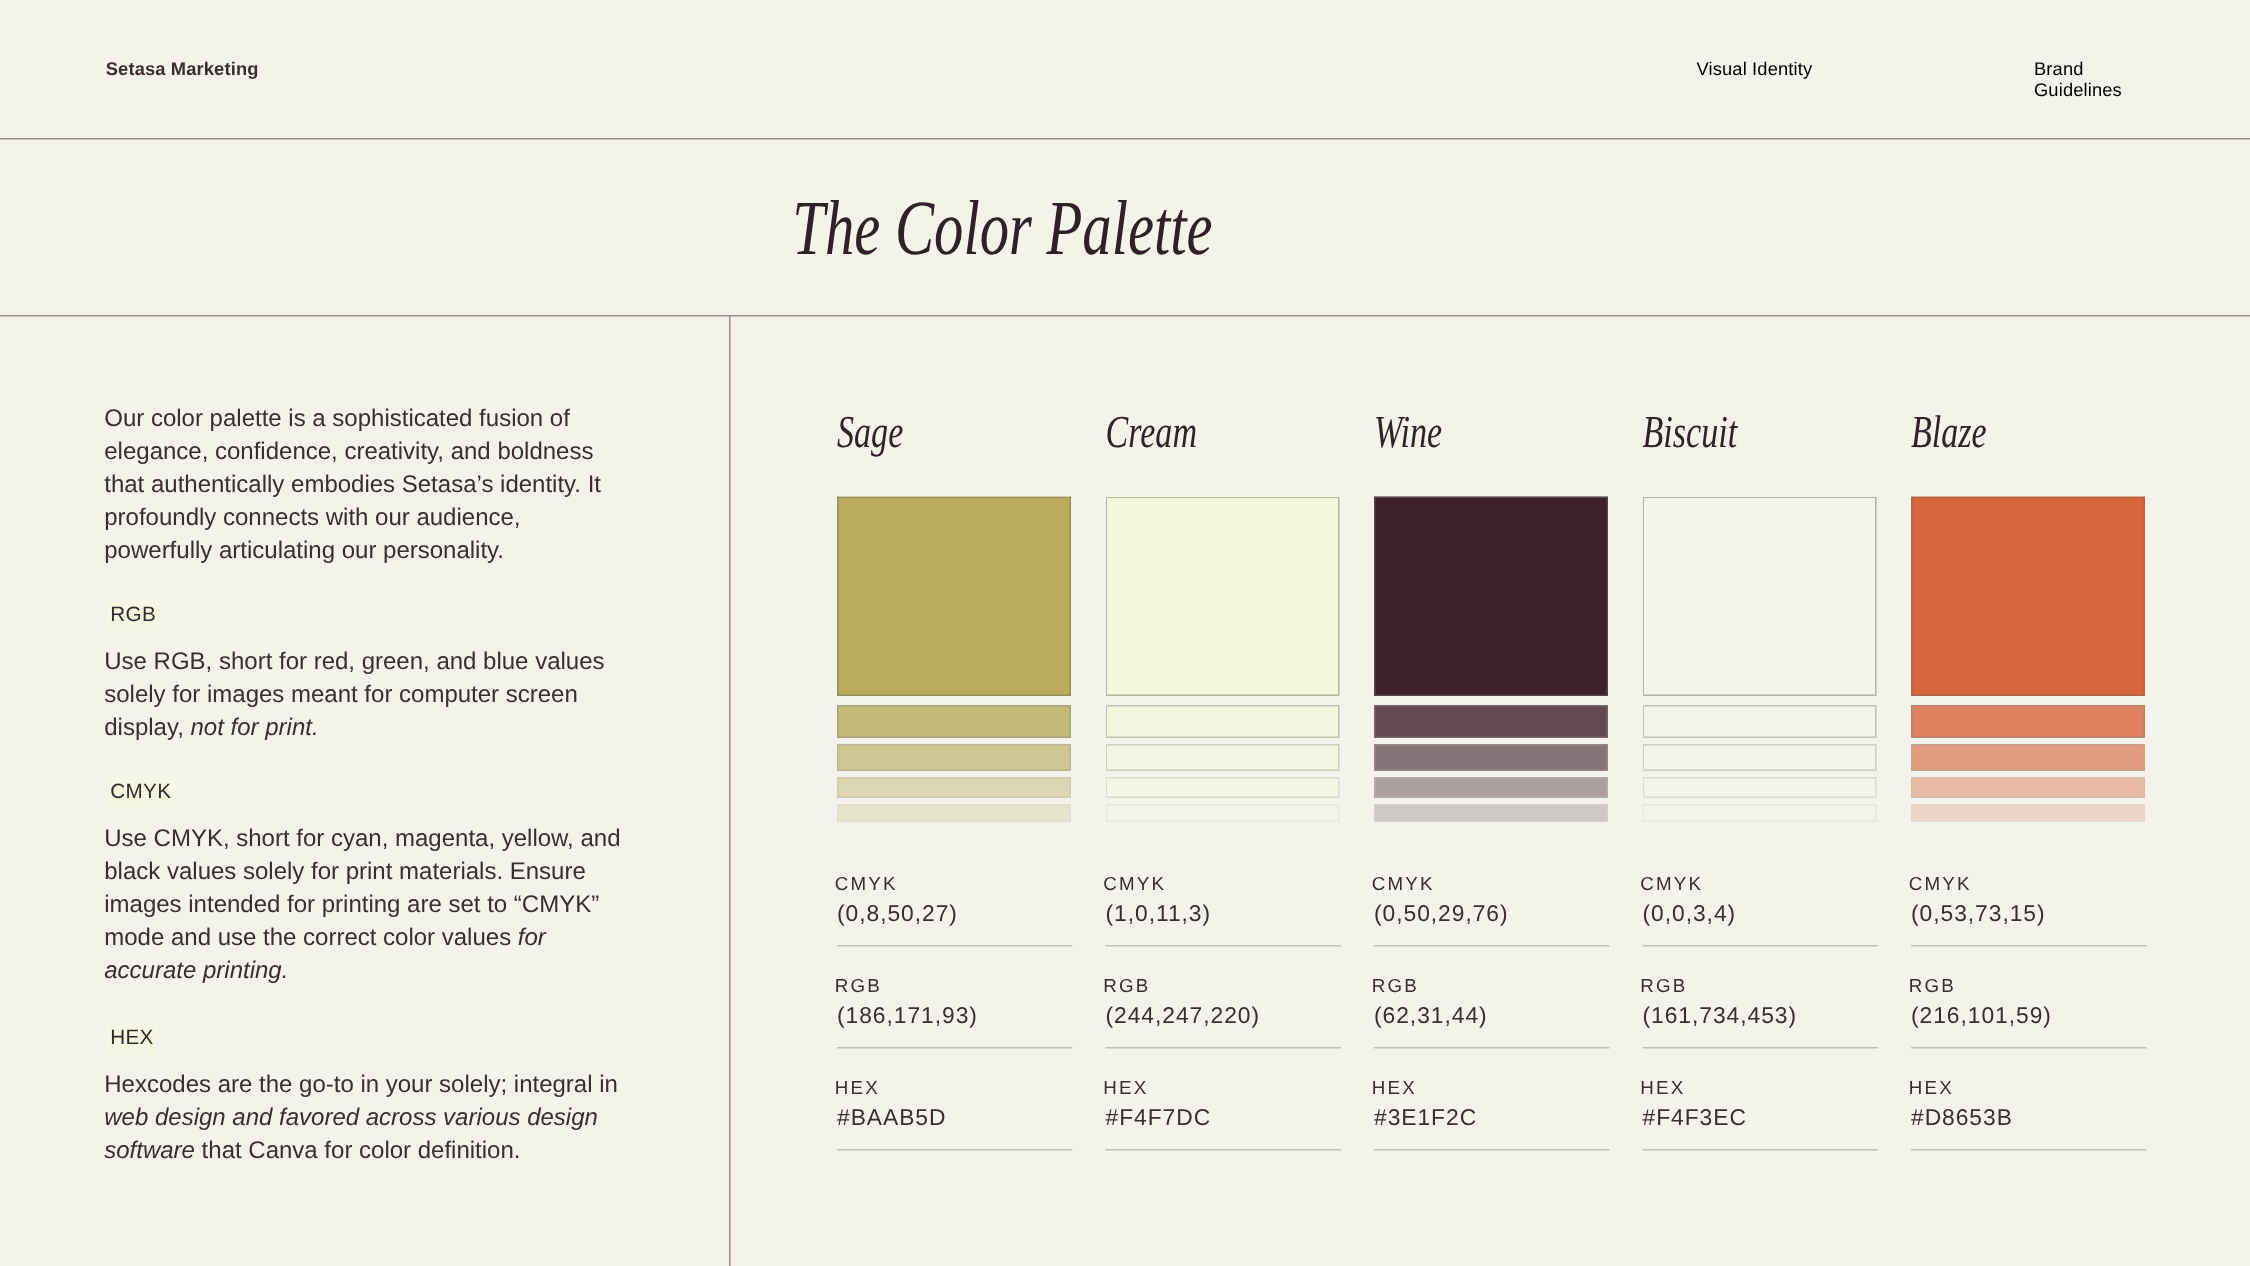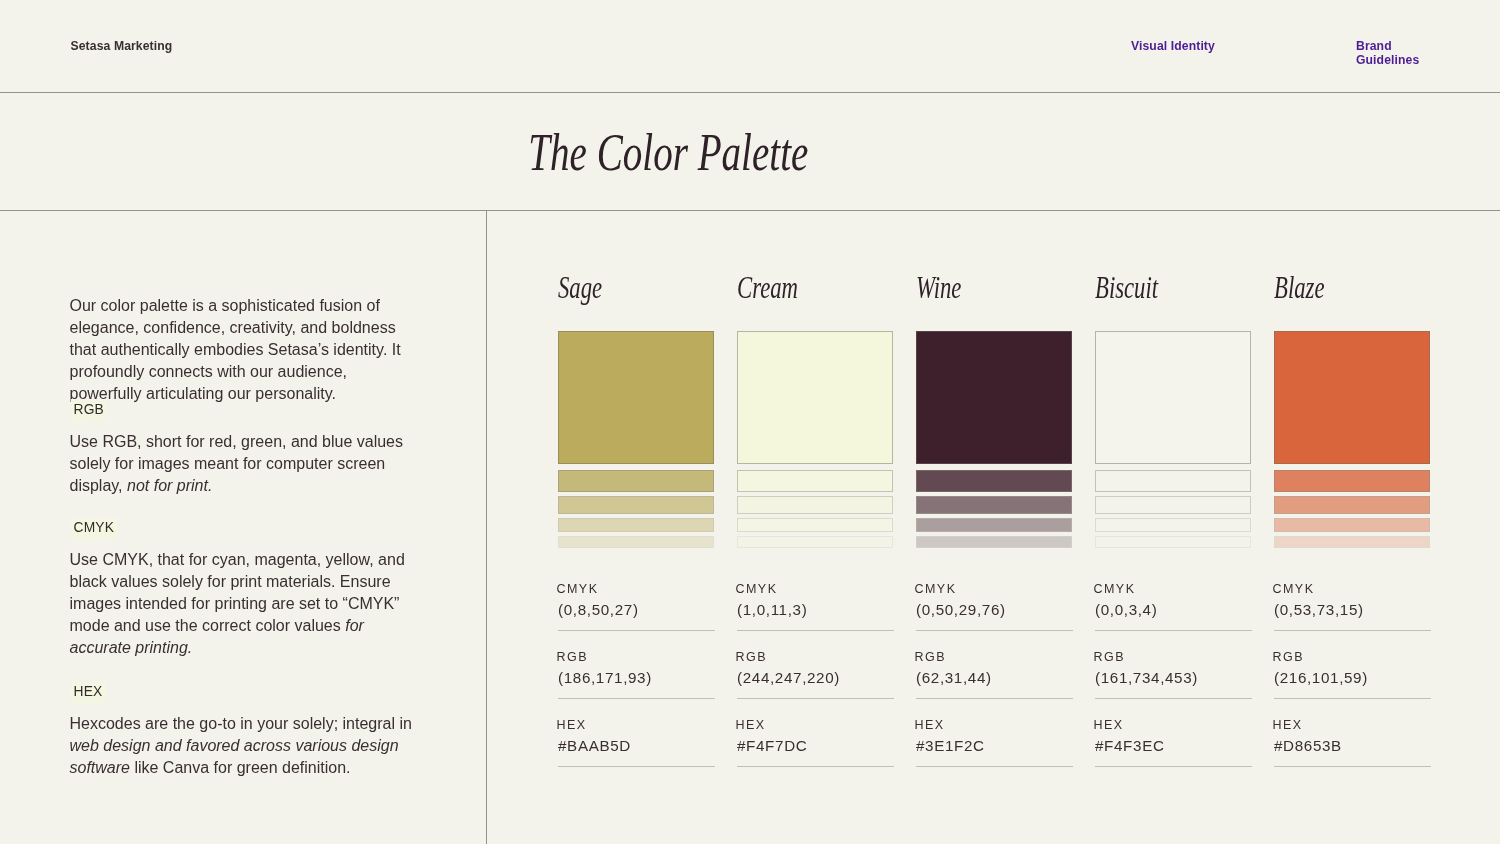--- a/index.html
+++ b/index.html
@@ -18,39 +18,39 @@
   }
   .page { position:relative; width:1500px; height:844px; transform:translateZ(0); }
 
   
   .topbar { position:absolute; left:0; top:0; width:1232px; height:92px; }
   .brand {
     position:absolute; left:70.5px; top:38.5px;
     font-size:12.2px; line-height:14px; font-weight:700; letter-spacing:.1px; color:#3A2E30;
   }
   .nav-item { position:absolute; top:38.5px; font-size:12.2px; line-height:14px;
-              font-weight:700; letter-spacing:.1px; color:#4c1d95; }
+              font-weight:400; letter-spacing:.1px; color:#000000; }
   .nav-0 { left:1131px; }
   .nav-1 { left:1356px; }
 
   .rule-h1 { position:absolute; left:0; top:92px; width:1500px; height:1px; background:#96918A; }
   .rule-h2 { position:absolute; left:0; top:210px; width:1500px; height:1px; background:#96918A; }
   .rule-v  { position:absolute; left:486px; top:210px; width:1px; height:634px; background:#96918A; }
 
   .title {
     position:absolute; left:0; top:125px; width:1304px; text-align:center;
     font-family:"Liberation Serif", serif; font-style:italic; font-weight:400;
     font-size:52px; line-height:56px; color:#2E2127; letter-spacing:0px;padding-left:33px;
     -webkit-font-smoothing:antialiased;
   }
   .title span { display:inline-block; transform:scaleX(0.752); transform-origin:center; }
 
   
   .leftcol { position:absolute; left:69.5px; top:269.3px; width:348px; }
-  .intro { font-size:16px; line-height:22px; color:#3A2E30;margin-top:26px; }
+  .intro { font-size:16px; line-height:22px; color:#3A2E30; }
   .sec { margin-top:0; position:relative; }
   .sec-label {
     position:relative; display:inline-block; will-change:transform; transform:translateZ(0);
     font-size:13.8px; line-height:11px; letter-spacing:.2px; color:#332A2E;
     padding:4.5px 3px 8.5px 2.5px;
     background:linear-gradient(179deg, #F5F4EA 0%, #F6F8E0 30%, #F3F7DF 66%, #F2F4E8 100%);
   }
   .sec-body { font-size:16px; line-height:22px; }
   .sec-body i { font-style:italic; }
 
@@ -99,25 +99,25 @@
 
   <div class="leftcol">
     <p class="intro">Our color palette is a sophisticated fusion of elegance, confidence, creativity, and boldness that authentically embodies Setasa’s identity. It profoundly connects with our audience, powerfully articulating our personality.</p>
     <div id="sections" style="position:absolute;left:0;top:0;width:348px">
         <div class="sec" style="position: absolute; left: 0px; top: 0px; width: 348px;">
           <span class="sec-label" style="position: absolute; left: 1.5px; top: 129.7px;">RGB</span>
           <p class="sec-body" style="position: absolute; left: 0px; top: 162.2px; width: 348px;"><span>Use RGB, short for red, green, and blue values solely for images meant for computer screen display, </span><i>not for print.</i></p>
         </div>
         <div class="sec" style="position: absolute; left: 0px; top: 0px; width: 348px;">
           <span class="sec-label" style="position: absolute; left: 1.5px; top: 247.7px;">CMYK</span>
-          <p class="sec-body" style="position: absolute; left: 0px; top: 280.2px; width: 348px;"><span>Use CMYK, that for cyan, magenta, yellow, and black values solely for print materials. Ensure images intended for printing are set to “CMYK” mode and use the correct color values </span><i>for accurate printing.</i></p>
+          <p class="sec-body" style="position: absolute; left: 0px; top: 280.2px; width: 348px;"><span>Use CMYK, short for cyan, magenta, yellow, and black values solely for print materials. Ensure images intended for printing are set to “CMYK” mode and use the correct color values </span><i>for accurate printing.</i></p>
         </div>
         <div class="sec" style="position: absolute; left: 0px; top: 0px; width: 348px;">
           <span class="sec-label" style="position: absolute; left: 1.5px; top: 411.7px;">HEX</span>
-          <p class="sec-body" style="position: absolute; left: 0px; top: 444.2px; width: 348px;"><span>Hexcodes are the go-to in your solely; integral in </span><i>web design and favored across various design software</i><span> like Canva for green definition.</span></p>
+          <p class="sec-body" style="position: absolute; left: 0px; top: 444.2px; width: 348px;"><span>Hexcodes are the go-to in your solely; integral in </span><i>web design and favored across various design software</i><span> that Canva for color definition.</span></p>
         </div>
       </div>
   </div>
 
   <div class="grid" id="grid">
       <div class="col" style="left: 0px;">
         <div class="col-name">Sage</div>
         <div class="sw-main brd" style="background: rgb(186, 171, 93);"></div>
         <div class="sw-bar brd b0" style="background: rgb(186, 171, 93); opacity: 0.8;"></div>
         <div class="sw-bar brd b1" style="background: rgb(186, 171, 93); opacity: 0.6;"></div>

